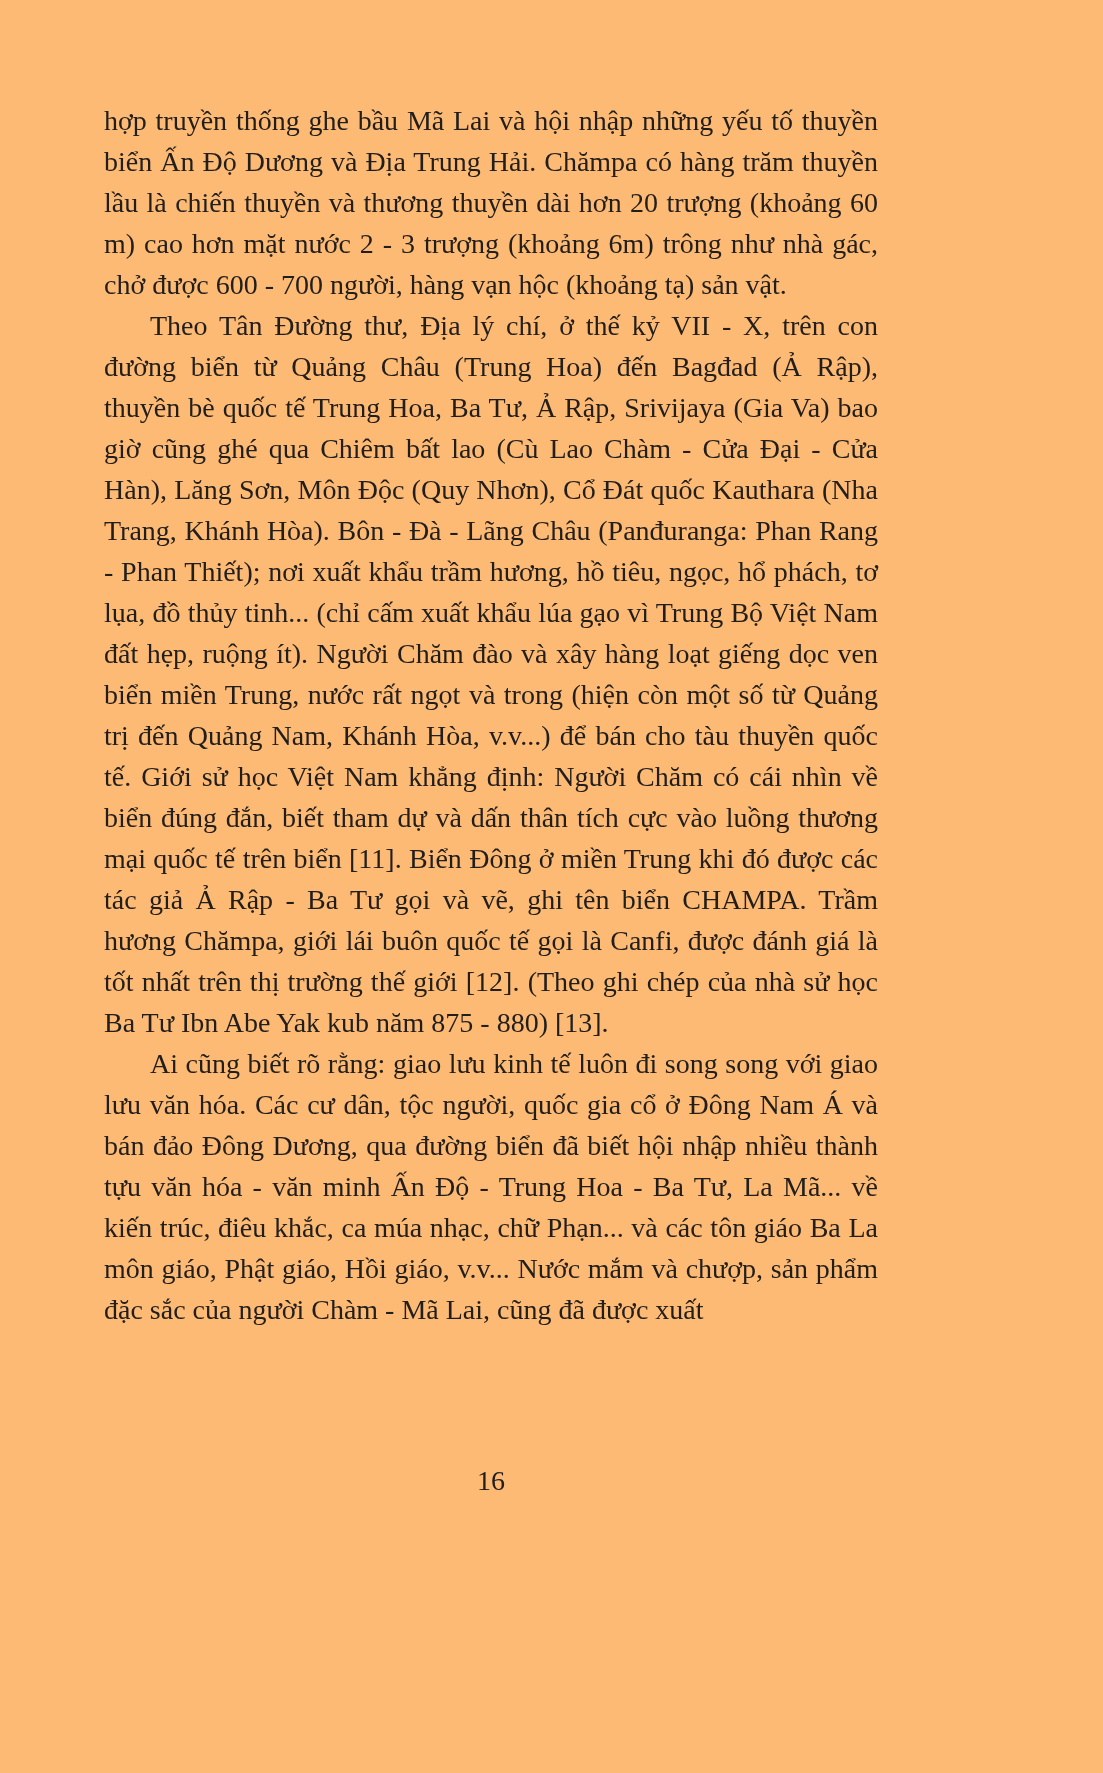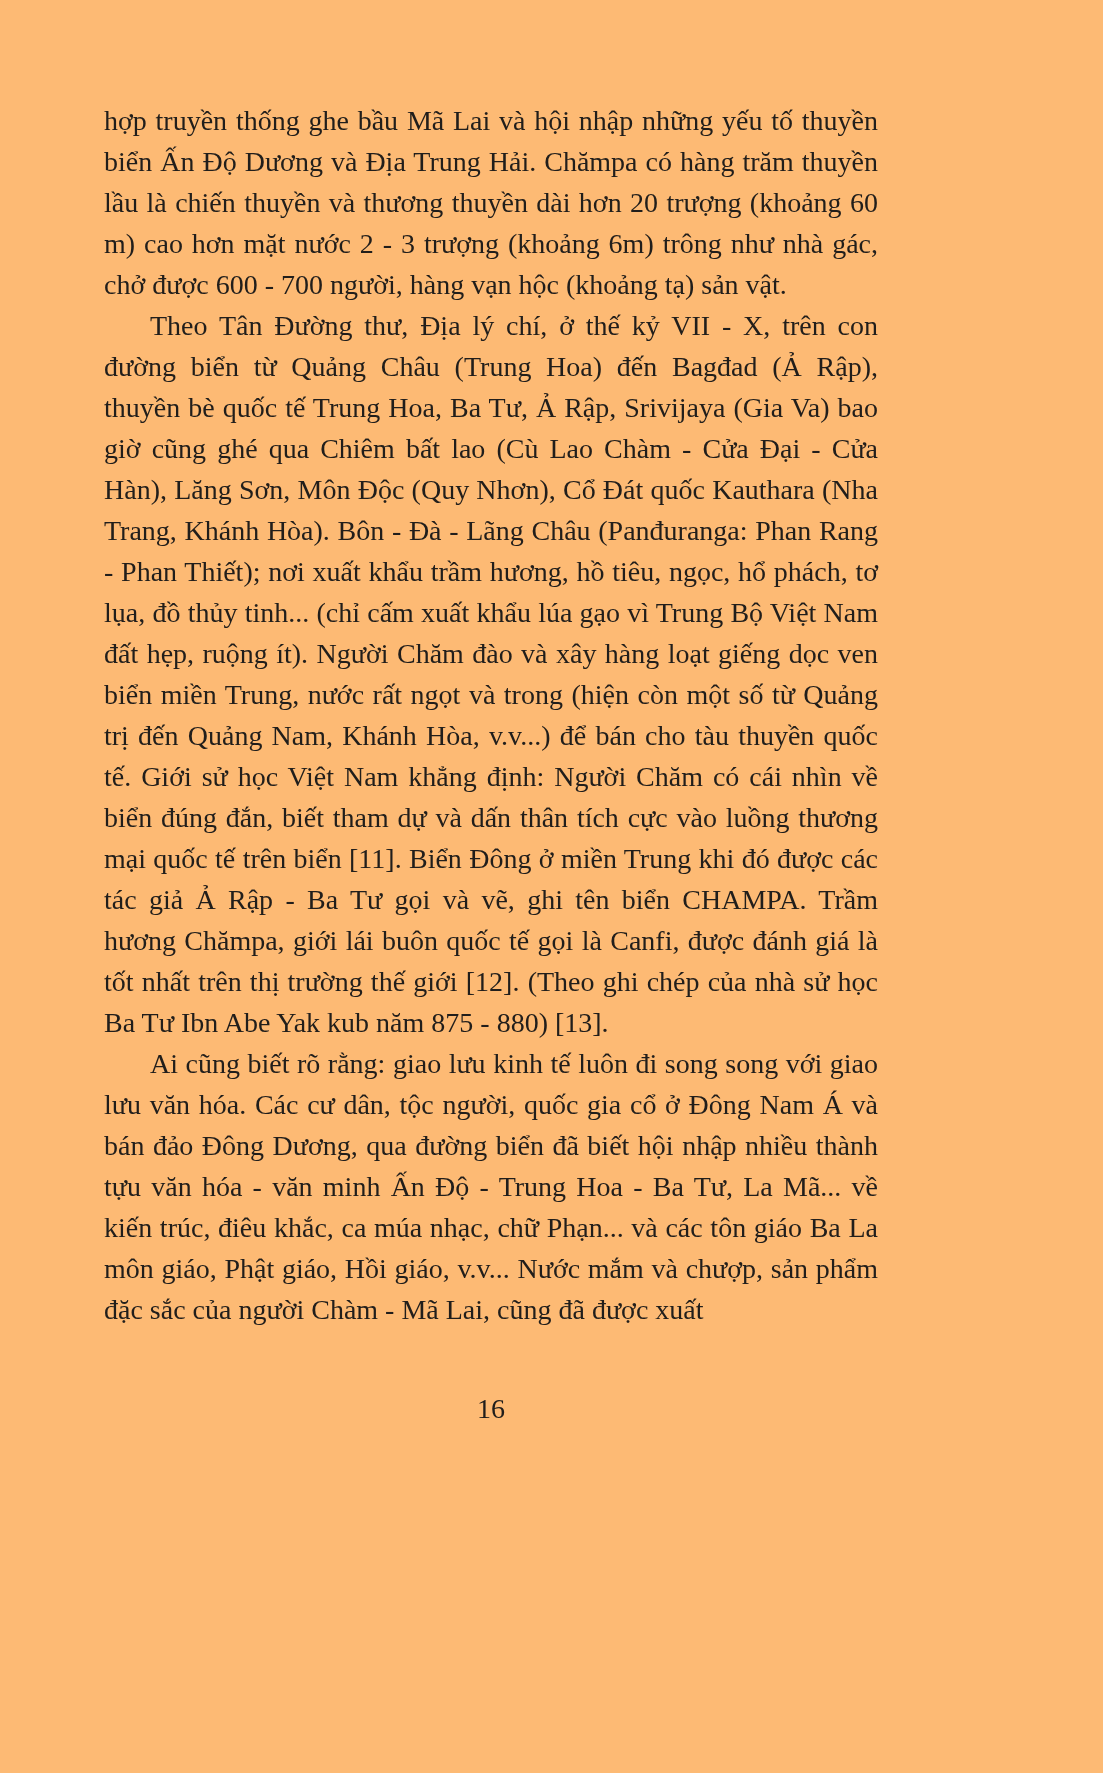--- a/index.html
+++ b/index.html
@@ -35,21 +35,21 @@
     padding: 0;
   }
   .para.indented {
     text-indent: 46px;
   }
   .book-title {
   }
   .page-number {
     position: absolute;
     left: 104px;
-    top: 1388px;
+    top: 1460px;
     width: 774px;
     text-align: center;
     font-size: 28px;
     line-height: 41px;
   }
 </style>
 </head>
 <body>
 
 <div class="page">

